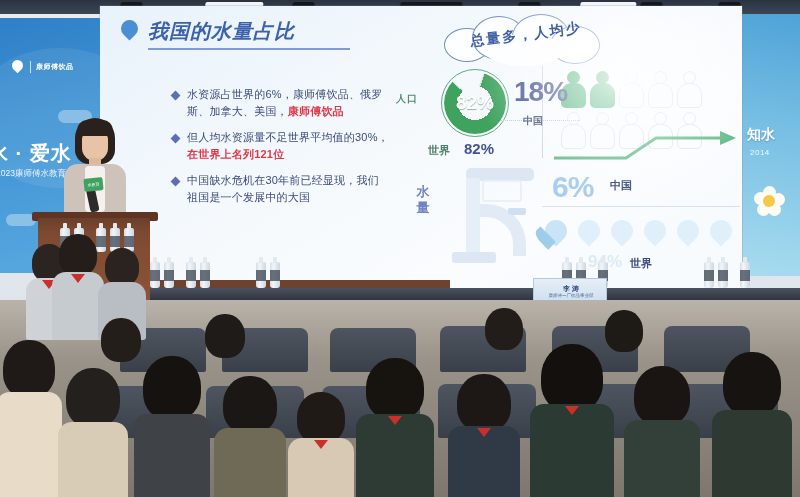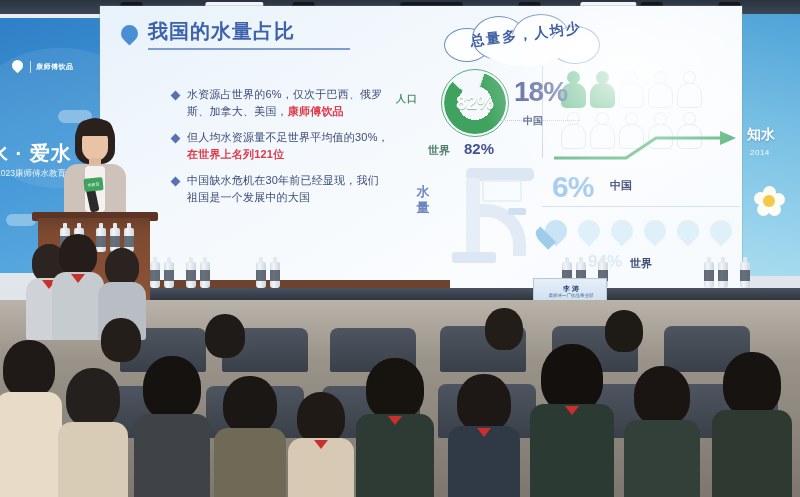--- a/index.html
+++ b/index.html
@@ -99,21 +99,21 @@
     overflow: hidden;
   }
   .screen-glare {
     position: absolute; right: -40px; top: -60px; width: 320px; height: 260px;
     background: radial-gradient(ellipse at center, rgba(255,255,255,.85), rgba(255,255,255,0) 65%);
     pointer-events: none;
   }
 
   
   .slide-title-row {
-    position: absolute; left: 20px; top: 12px; display: flex; align-items: flex-end; gap: 9px;
+    position: absolute; left: 20px; top: 12px; display: flex; align-items: flex-start; gap: 9px; font-style: italic;
   }
   .title-drop { width: 19px; height: 22px; position: relative; }
   .title-drop::before {
     content: ""; position: absolute; left: 1px; top: 2px;
     width: 17px; height: 17px; background: #4a8fd4;
     border-radius: 50% 50% 50% 0; transform: rotate(-45deg);
   }
   .slide-title {
     font-size: 20px; font-weight: bold; color: #3d62ad; letter-spacing: 1px;
   }
@@ -437,21 +437,21 @@
       <span class="cc-blob" style="left:74px;top:2px;width:58px;height:46px"></span>
       <span class="cc-blob" style="left:112px;top:14px;width:50px;height:38px"></span>
       <span class="cc-blob" style="left:46px;top:22px;width:80px;height:32px;border-color:#fdfeff"></span>
       <span class="cc-text">总量多，人均少</span>
     </div>
 
     <div class="bullets">
       <div class="bullet-row">
         <span class="bullet-dot"></span>
         <span class="bullet-text">
-          <span>水资源占世界的6%，仅次于巴西、俄罗斯、加拿大、美国，</span><span class="hl">康师傅饮品</span>
+          <span>水资源占世界的6%，康师傅饮品、俄罗斯、加拿大、美国，</span><span class="hl">康师傅饮品</span>
         </span>
       </div>
       <div class="bullet-row">
         <span class="bullet-dot"></span>
         <span class="bullet-text">
           <span>但人均水资源量不足世界平均值的30%，</span><span class="hl">在世界上名列121位</span>
         </span>
       </div>
       <div class="bullet-row">
         <span class="bullet-dot"></span>

